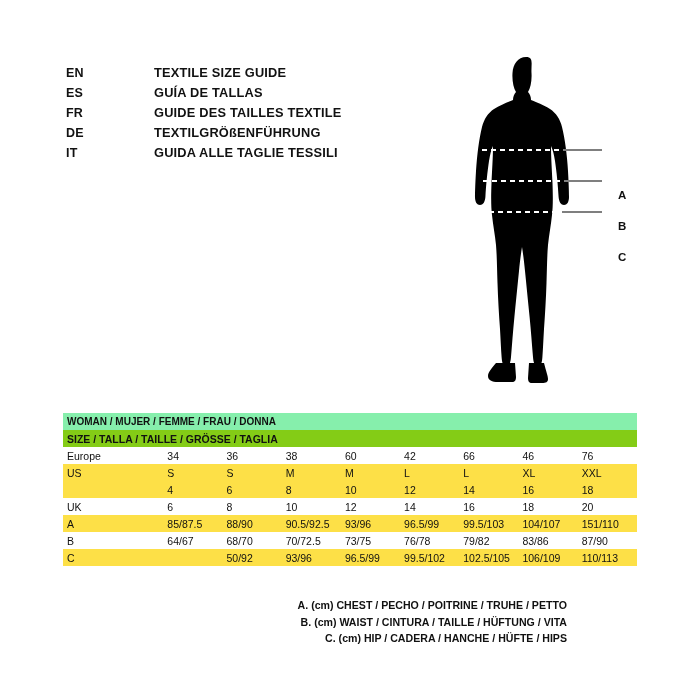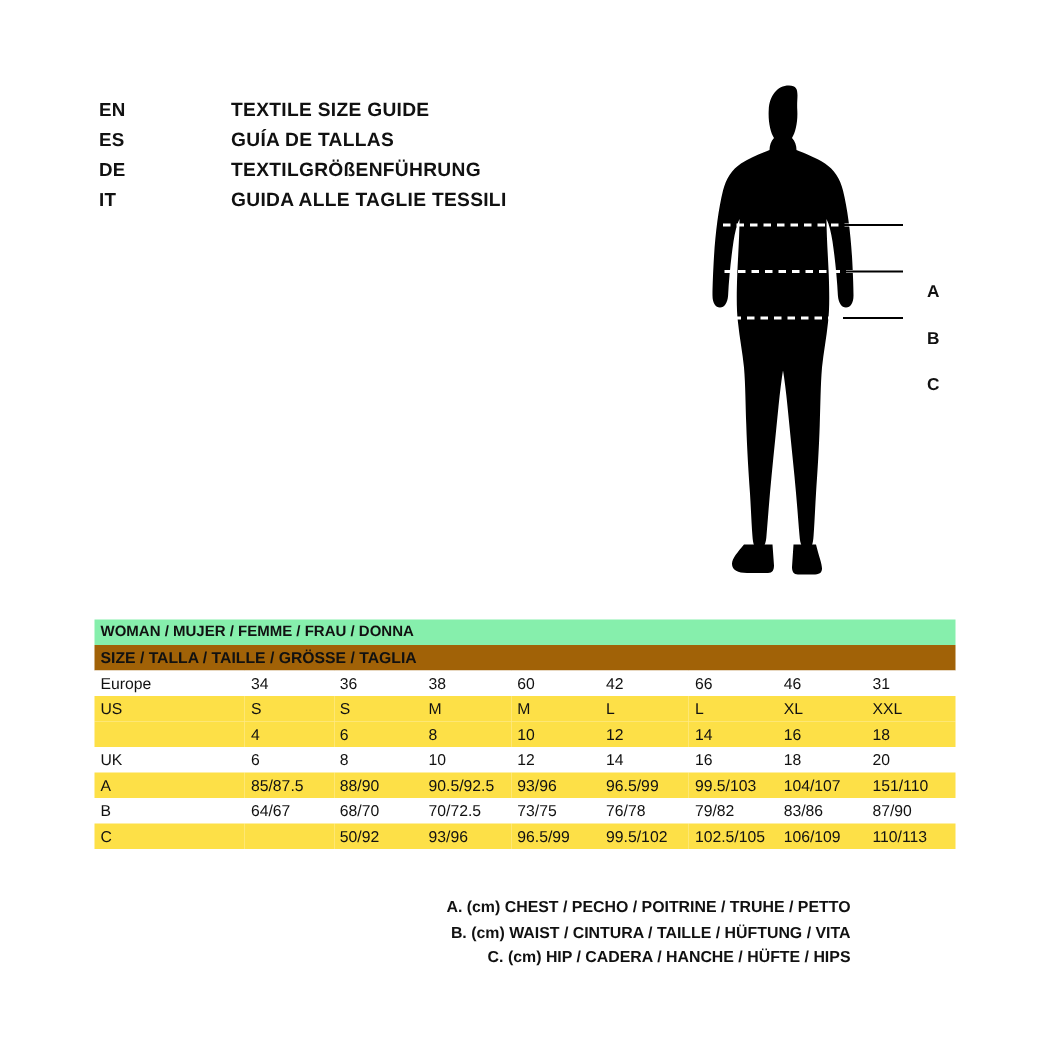--- a/index.html
+++ b/index.html
@@ -93,21 +93,21 @@
   }
   .row-title td {
     font-weight: bold;
     font-size: 10px;
     background: #86efac;
     padding-bottom: 3px;
   }
   .row-header td {
     font-weight: bold;
     font-size: 10.5px;
-    background: #a16207;
+    background: #84cc16;
   }
   .row-shaded td { background: #fde047; }
   .row-plain td { background: #ffffff; }
   .col-label { width: 100px; }
   .col-v { width: 59px; }
 
   
   .legend {
     position: absolute;
     left: 67px;
@@ -129,20 +129,24 @@
 <div class="page">
 
   <div class="lang-block">
     <div class="lang-row">
       <span class="lang-code">EN</span>
       <span class="lang-title">TEXTILE SIZE GUIDE</span>
     </div>
     <div class="lang-row">
       <span class="lang-code">ES</span>
       <span class="lang-title">GUÍA DE TALLAS</span>
+    </div>
+    <div class="lang-row">
+      <span class="lang-code">FR</span>
+      <span class="lang-title">GUIDE DES TAILLES TEXTILE</span>
     </div>
     <div class="lang-row">
       <span class="lang-code">DE</span>
       <span class="lang-title">TEXTILGRÖßENFÜHRUNG</span>
     </div>
     <div class="lang-row">
       <span class="lang-code">IT</span>
       <span class="lang-title">GUIDA ALLE TAGLIE TESSILI</span>
     </div>
   </div>
@@ -244,21 +248,21 @@
 
         <tr class="row-plain">
           <td>Europe</td>
           <td>34</td>
           <td>36</td>
           <td>38</td>
           <td>60</td>
           <td>42</td>
           <td>66</td>
           <td>46</td>
-          <td>31</td>
+          <td>76</td>
         </tr>
 
         <tr class="row-shaded">
           <td>US</td>
           <td>S</td>
           <td>S</td>
           <td>M</td>
           <td>M</td>
           <td>L</td>
           <td>L</td>

